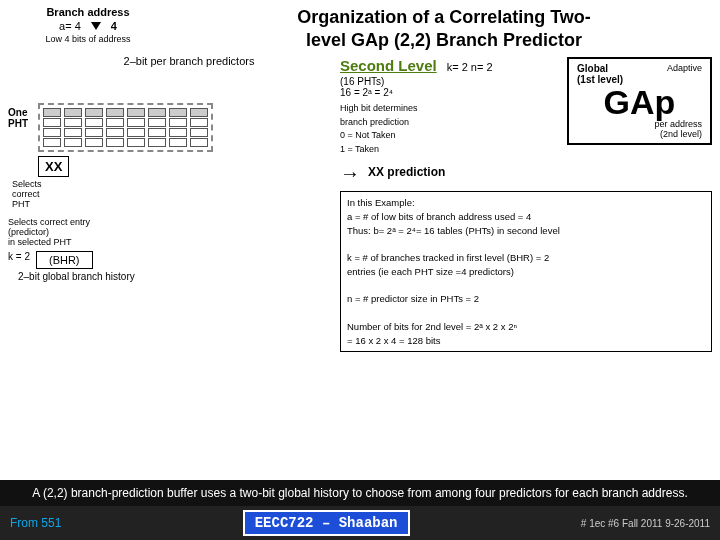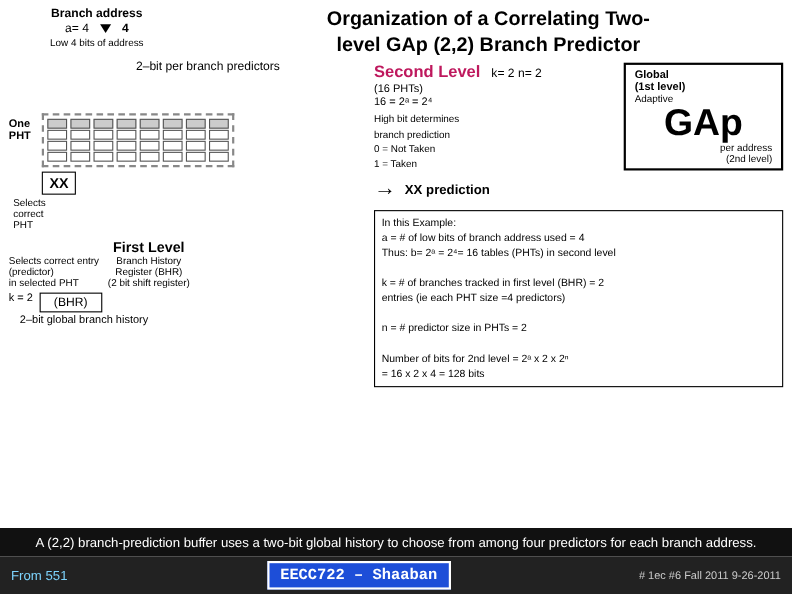--- a/index.html
+++ b/index.html
@@ -202,59 +202,55 @@
         </div>
       </div>
 
       <div style="display:flex;flex-direction:row;align-items:center;margin-top:4px;gap:6px;margin-left:30px;">
         <div style="border:1px solid #000;padding:2px 6px;font-size:13px;font-weight:bold;background:white;">XX</div>
       </div>
       <div style="font-size:9px;margin-top:2px;margin-left:4px;">Selects<br>correct<br>PHT</div>
 
       <div style="display:flex;flex-direction:row;align-items:flex-end;margin-top:8px;gap:8px;">
         <div style="font-size:9px;max-width:90px;">Selects correct entry<br>(predictor)<br>in selected PHT</div>
-        <div style="text-align:center;">
-          <div style="font-size:13px;font-weight:bold;color:#000;">First Level</div>
-          <div style="font-size:9px;color:#000;">Branch History<br>Register (BHR)<br>(2 bit shift register)</div>
-        </div>
       </div>
 
       <div style="display:flex;flex-direction:row;gap:6px;margin-top:4px;">
         <div style="font-size:10px;">k = 2</div>
         <div style="border:1px solid #000;padding:2px 12px;font-size:11px;background:white;">(BHR)</div>
       </div>
       <div style="font-size:10px;margin-top:2px;margin-left:10px;">2–bit global branch history</div>
     </div>
 
     <div class="right-panel" style="padding-right:8px;padding-top:2px;">
 
       <div style="display:flex;flex-direction:row;align-items:flex-start;gap:8px;">
         <div style="flex:1;">
           <div style="display:flex;flex-direction:row;align-items:baseline;gap:10px;">
-            <div style="font-size:15px;font-weight:bold;color:#be185d;">Second Level</div>
+            <div style="font-size:15px;font-weight:bold;color:#4d7c0f;text-decoration:underline;">Second Level</div>
             <div style="font-size:11px;color:#000;">k= 2    n= 2</div>
           </div>
           <div style="font-size:10px;color:#000;margin-top:2px;">
             <span>(16 PHTs)</span><br>
             <span>16 = 2ᵃ = 2⁴</span>
           </div>
           <div style="font-size:9px;color:#000;margin-top:4px;line-height:1.5;">
             High bit determines<br>
             branch prediction<br>
             0 = Not Taken<br>
             1 = Taken
           </div>
           <div style="display:flex;flex-direction:row;align-items:center;gap:8px;margin-top:4px;">
             <span style="font-size:20px;">→</span>
             <span style="font-size:12px;font-weight:bold;">XX prediction</span>
           </div>
         </div>
 
         <div style="border:2px solid #000;padding:4px 8px;width:145px;flex-shrink:0;">
-          <div style="display:flex;flex-direction:column;justify-content:space-between;align-items:flex-start;">
+          <div style="display:flex;flex-direction:row;justify-content:space-between;align-items:flex-start;">
             <div style="font-size:10px;font-weight:bold;">Global<br>(1st level)</div>
             <div style="font-size:9px;">Adaptive</div>
           </div>
           <div style="font-size:34px;font-weight:bold;color:#000;text-align:center;line-height:1;">GAp</div>
           <div style="font-size:9px;text-align:right;">per address<br>(2nd level)</div>
         </div>
       </div>
 
       <div style="border:1px solid #000;padding:4px 6px;font-size:9.5px;background:white;margin-top:4px;line-height:1.45;">
         <p>In this Example:</p>
@@ -270,17 +266,17 @@
         <p>= 16 x  2 x  4 = 128 bits</p>
       </div>
     </div>
   </div>
 
   <div class="bottom-banner">
     <span>A (2,2) branch-prediction buffer uses a two-bit global history to choose from among four predictors for each branch address.</span>
   </div>
 
   <div class="footer-bar">
-    <div style="color:#7dd3fc;font-size:12px;">From 551</div>
+    <div style="color:#0ea5e9;font-size:12px;">From 551</div>
     <div style="background:#1d4ed8;color:white;font-size:14px;font-weight:bold;padding:3px 10px;border:2px solid #fff;font-family:'Courier New',monospace;margin-left:10px;">EECC722 – Shaaban</div>
     <div style="color:#ccc;font-size:10px;">#   1ec #6   Fall 2011   9-26-2011</div>
   </div>
 </div>
 
 </body></html>

